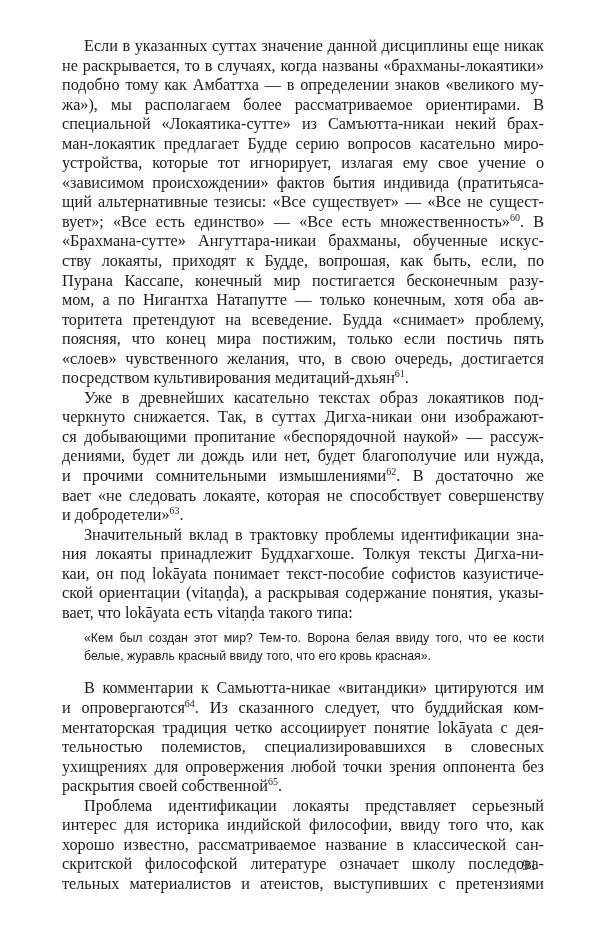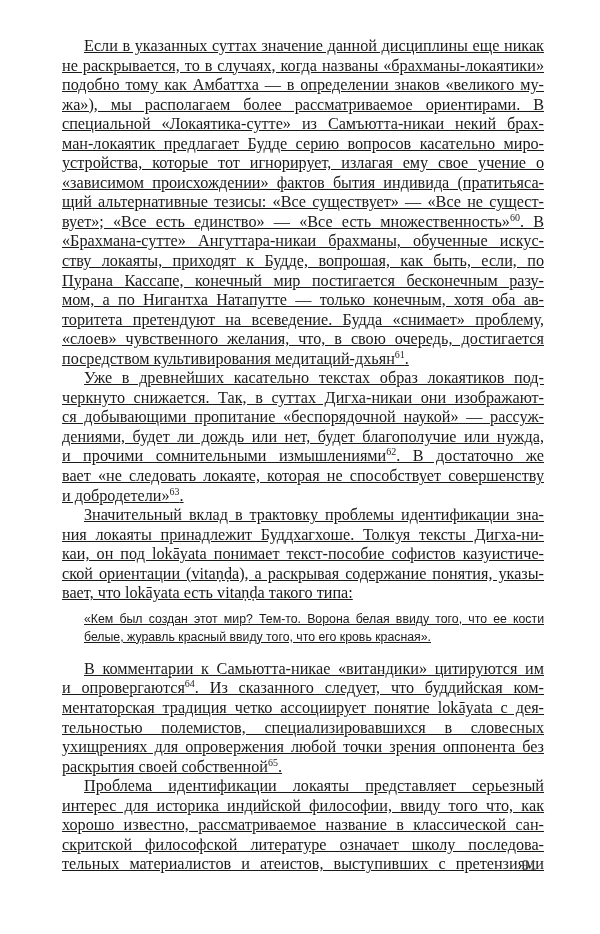--- a/index.html
+++ b/index.html
@@ -3,21 +3,21 @@
 <meta charset="utf-8">
 <style>
   html, body { margin: 0; padding: 0; background: #ffffff; }
   body { width: 600px; height: 934px; position: relative; overflow: hidden; }
   .page {
     position: absolute; left: 62px; top: 37px; width: 482px;
     font-family: "Liberation Serif", serif; font-size: 16.2px; line-height: 19.55px;
     color: #1a1a1a; text-align: justify;
   }
   .para { margin: 0; }
-  .line { display: block; height: 19.55px; white-space: nowrap; text-align: justify; text-align-last: justify; text-decoration: underline; }
+  .line { display: block; height: 19.55px; white-space: nowrap; text-align: justify; text-align-last: justify; }
   .line.last { text-align-last: left; }
   .line.indent { padding-left: 22px; }
   sup { font-size: 10px; line-height: 0; vertical-align: 6px; }
   .quote {
     margin: 6px 0 14px 22px;
     font-family: "Liberation Sans", sans-serif; font-size: 12.3px; line-height: 18px;
   }
   .quote .line { height: 18px; }
   .pagenum {
     position: absolute; left: 522px; top: 857px;
@@ -38,20 +38,21 @@
     <span class="line">ман-локаятик предлагает Будде серию вопросов касательно миро-</span>
     <span class="line">устройства, которые тот игнорирует, излагая ему свое учение о</span>
     <span class="line">«зависимом происхождении» фактов бытия индивида (пратитьяса-</span>
     <span class="line">щий альтернативные тезисы: «Все существует» — «Все не сущест-</span>
     <span class="line"><span>вует»; «Все есть единство» — «Все есть множественность»</span><sup>60</sup><span>. В</span></span>
     <span class="line">«Брахмана-сутте» Ангуттара-никаи брахманы, обученные искус-</span>
     <span class="line">ству локаяты, приходят к Будде, вопрошая, как быть, если, по</span>
     <span class="line">Пурана Кассапе, конечный мир постигается бесконечным разу-</span>
     <span class="line">мом, а по Нигантха Натапутте — только конечным, хотя оба ав-</span>
     <span class="line">торитета претендуют на всеведение. Будда «снимает» проблему,</span>
+    <span class="line">поясняя, что конец мира постижим, только если постичь пять</span>
     <span class="line">«слоев» чувственного желания, что, в свою очередь, достигается</span>
     <span class="line last"><span>посредством культивирования медитаций-дхьян</span><sup>61</sup><span>.</span></span>
   </div>
 
   <div class="para">
     <span class="line indent">Уже в древнейших касательно текстах образ локаятиков под-</span>
     <span class="line">черкнуто снижается. Так, в суттах Дигха-никаи они изображают-</span>
     <span class="line">ся добывающими пропитание «беспорядочной наукой» — рассуж-</span>
     <span class="line">дениями, будет ли дождь или нет, будет благополучие или нужда,</span>
     <span class="line"><span>и прочими сомнительными измышлениями</span><sup>62</sup><span>. В достаточно же</span></span>

